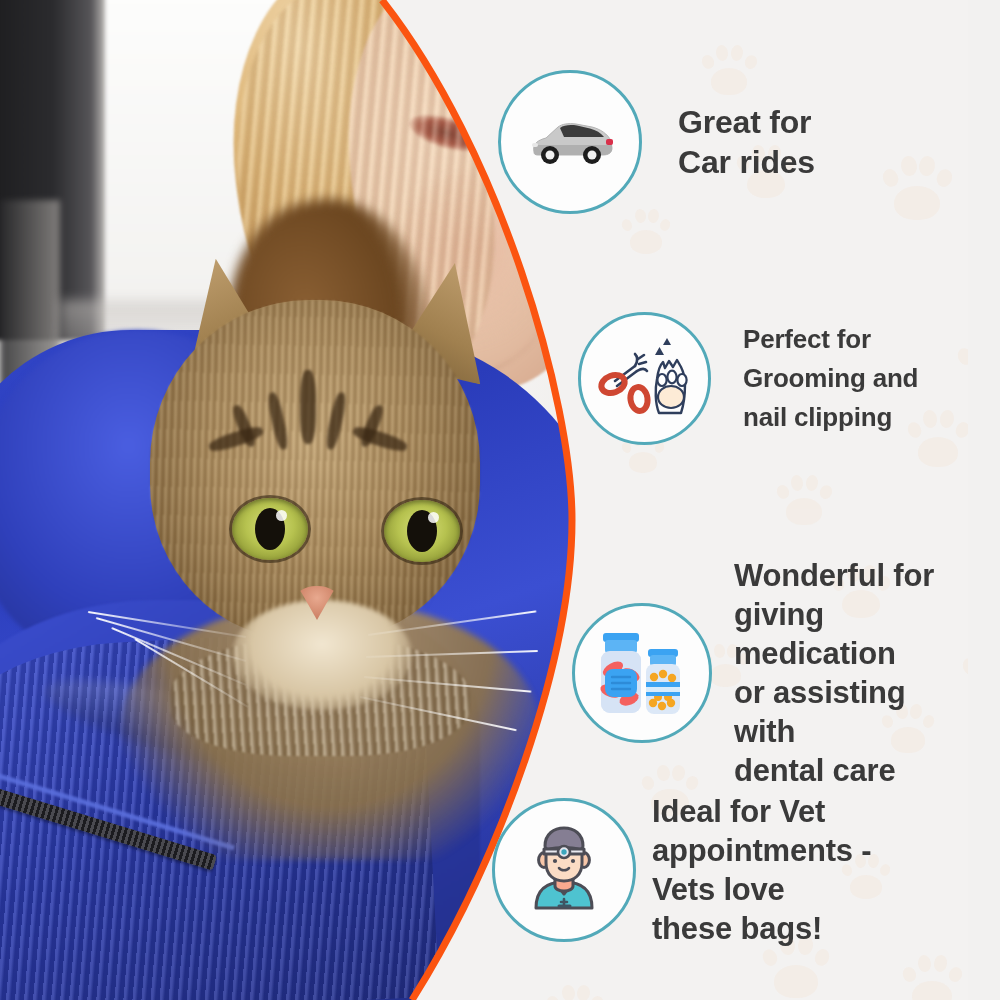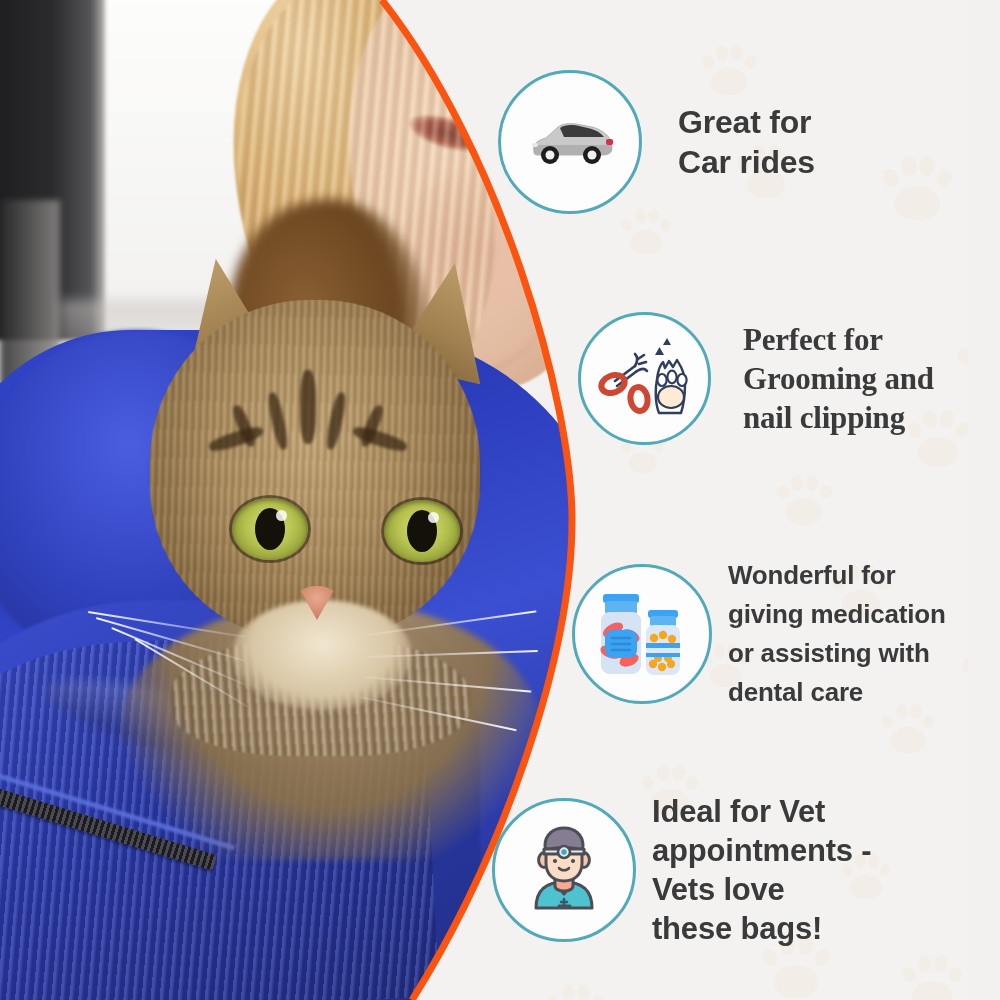--- a/index.html
+++ b/index.html
@@ -385,21 +385,21 @@
           <path d="M62 76 C58 66 58 52 60 42 C61 34 63 28 66 25 L68 31 L72 24 L76 30 L80 23 L84 30 C86 34 88 40 88 48 C88 60 86 70 84 76 Z"></path>
         </g>
         <ellipse cx="74" cy="60" rx="13" ry="11" fill="#fdebd6" stroke="#2f3e5c" stroke-width="2.2"></ellipse>
         <ellipse cx="65" cy="43" rx="4.6" ry="6" fill="#fff" stroke="#2f3e5c" stroke-width="2.2"></ellipse>
         <ellipse cx="75" cy="40" rx="4.6" ry="6.3" fill="#fff" stroke="#2f3e5c" stroke-width="2.2"></ellipse>
         <ellipse cx="85" cy="43" rx="4.6" ry="6" fill="#fff" stroke="#2f3e5c" stroke-width="2.2"></ellipse>
         <path d="M58 18 l4.5 -8 l4.5 8 z" fill="#2f3e5c"></path>
         <path d="M66 8 l4 -7 l4 7 z" fill="#2f3e5c"></path>
       </svg>
     </div>
-    <div class="feature-text" style="margin-left:32px;font-size:31px;line-height:39px;font-family:Liberation Serif, serif;">Perfect for
+    <div class="feature-text" style="margin-left:32px;font-size:26px;line-height:39px;">Perfect for
 Grooming and
 nail clipping</div>
   </div>
 
   <div class="feature" style="left:572px;top:556px;">
     <div class="icon-circle" style="width:140px;height:140px;">
       <svg width="98" height="92" viewBox="0 0 98 92">
         <rect x="10" y="6" width="36" height="9" rx="3" fill="#3ba3f2"></rect>
         <rect x="12" y="13" width="32" height="13" rx="3" fill="#5cb4f5"></rect>
         <rect x="8" y="24" width="40" height="62" rx="9" fill="#ccdcf2"></rect>
@@ -424,21 +424,21 @@
           <circle cx="60" cy="76" r="4.2"></circle>
             <circle cx="69" cy="79" r="4.2"></circle>
             <circle cx="78" cy="76" r="4.2"></circle>
           <circle cx="65" cy="70" r="4"></circle>
             <circle cx="75" cy="70" r="4"></circle>
         </g>
         <rect x="53" y="55" width="34" height="14" fill="#3ba3f2"></rect>
         <rect x="53" y="60" width="34" height="5" fill="#d9ecfb"></rect>
       </svg>
     </div>
-    <div class="feature-text" style="margin-left:16px;font-size:26px;line-height:39px;">Wonderful for
+    <div class="feature-text" style="margin-left:22px;font-size:31px;line-height:39px;">Wonderful for
 giving medication
 or assisting with
 dental care</div>
   </div>
 
   <div class="feature" style="left:492px;top:792px;">
     <div class="icon-circle" style="width:144px;height:144px;">
       <svg width="100" height="100" viewBox="0 0 100 100">
         <g stroke="#4d4d56" stroke-width="3" stroke-linejoin="round" stroke-linecap="round">
           <path d="M22 88 C22 70 32 62 50 62 C68 62 78 70 78 88 Z" fill="#4ec3d0"></path>

